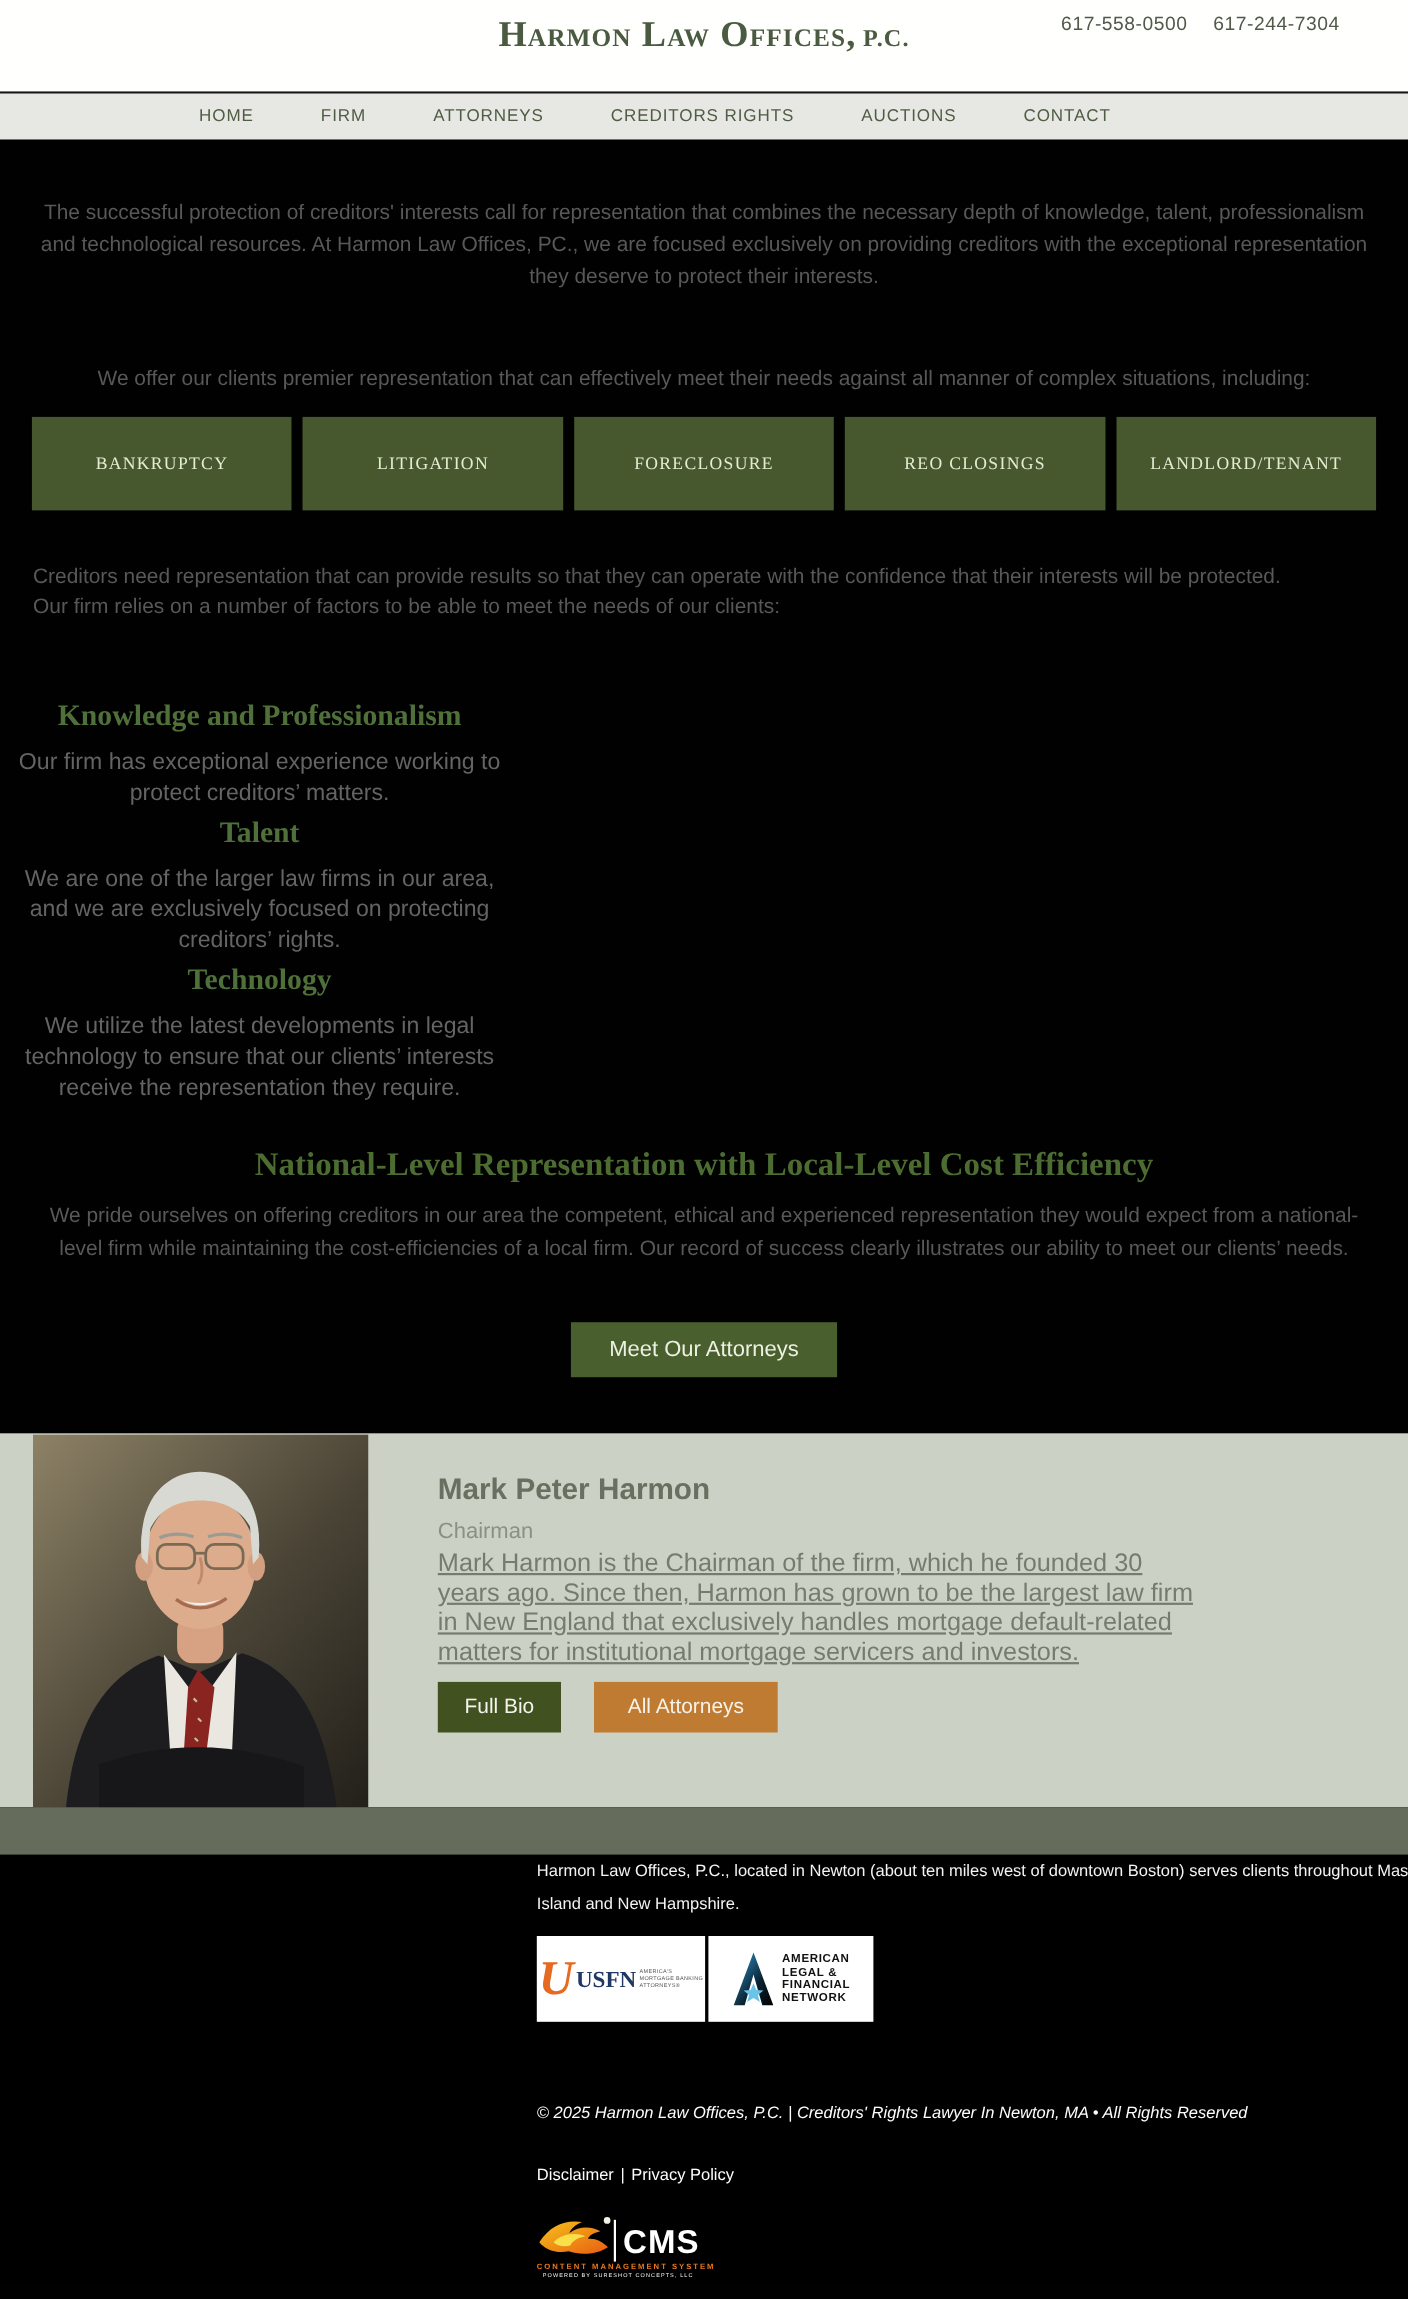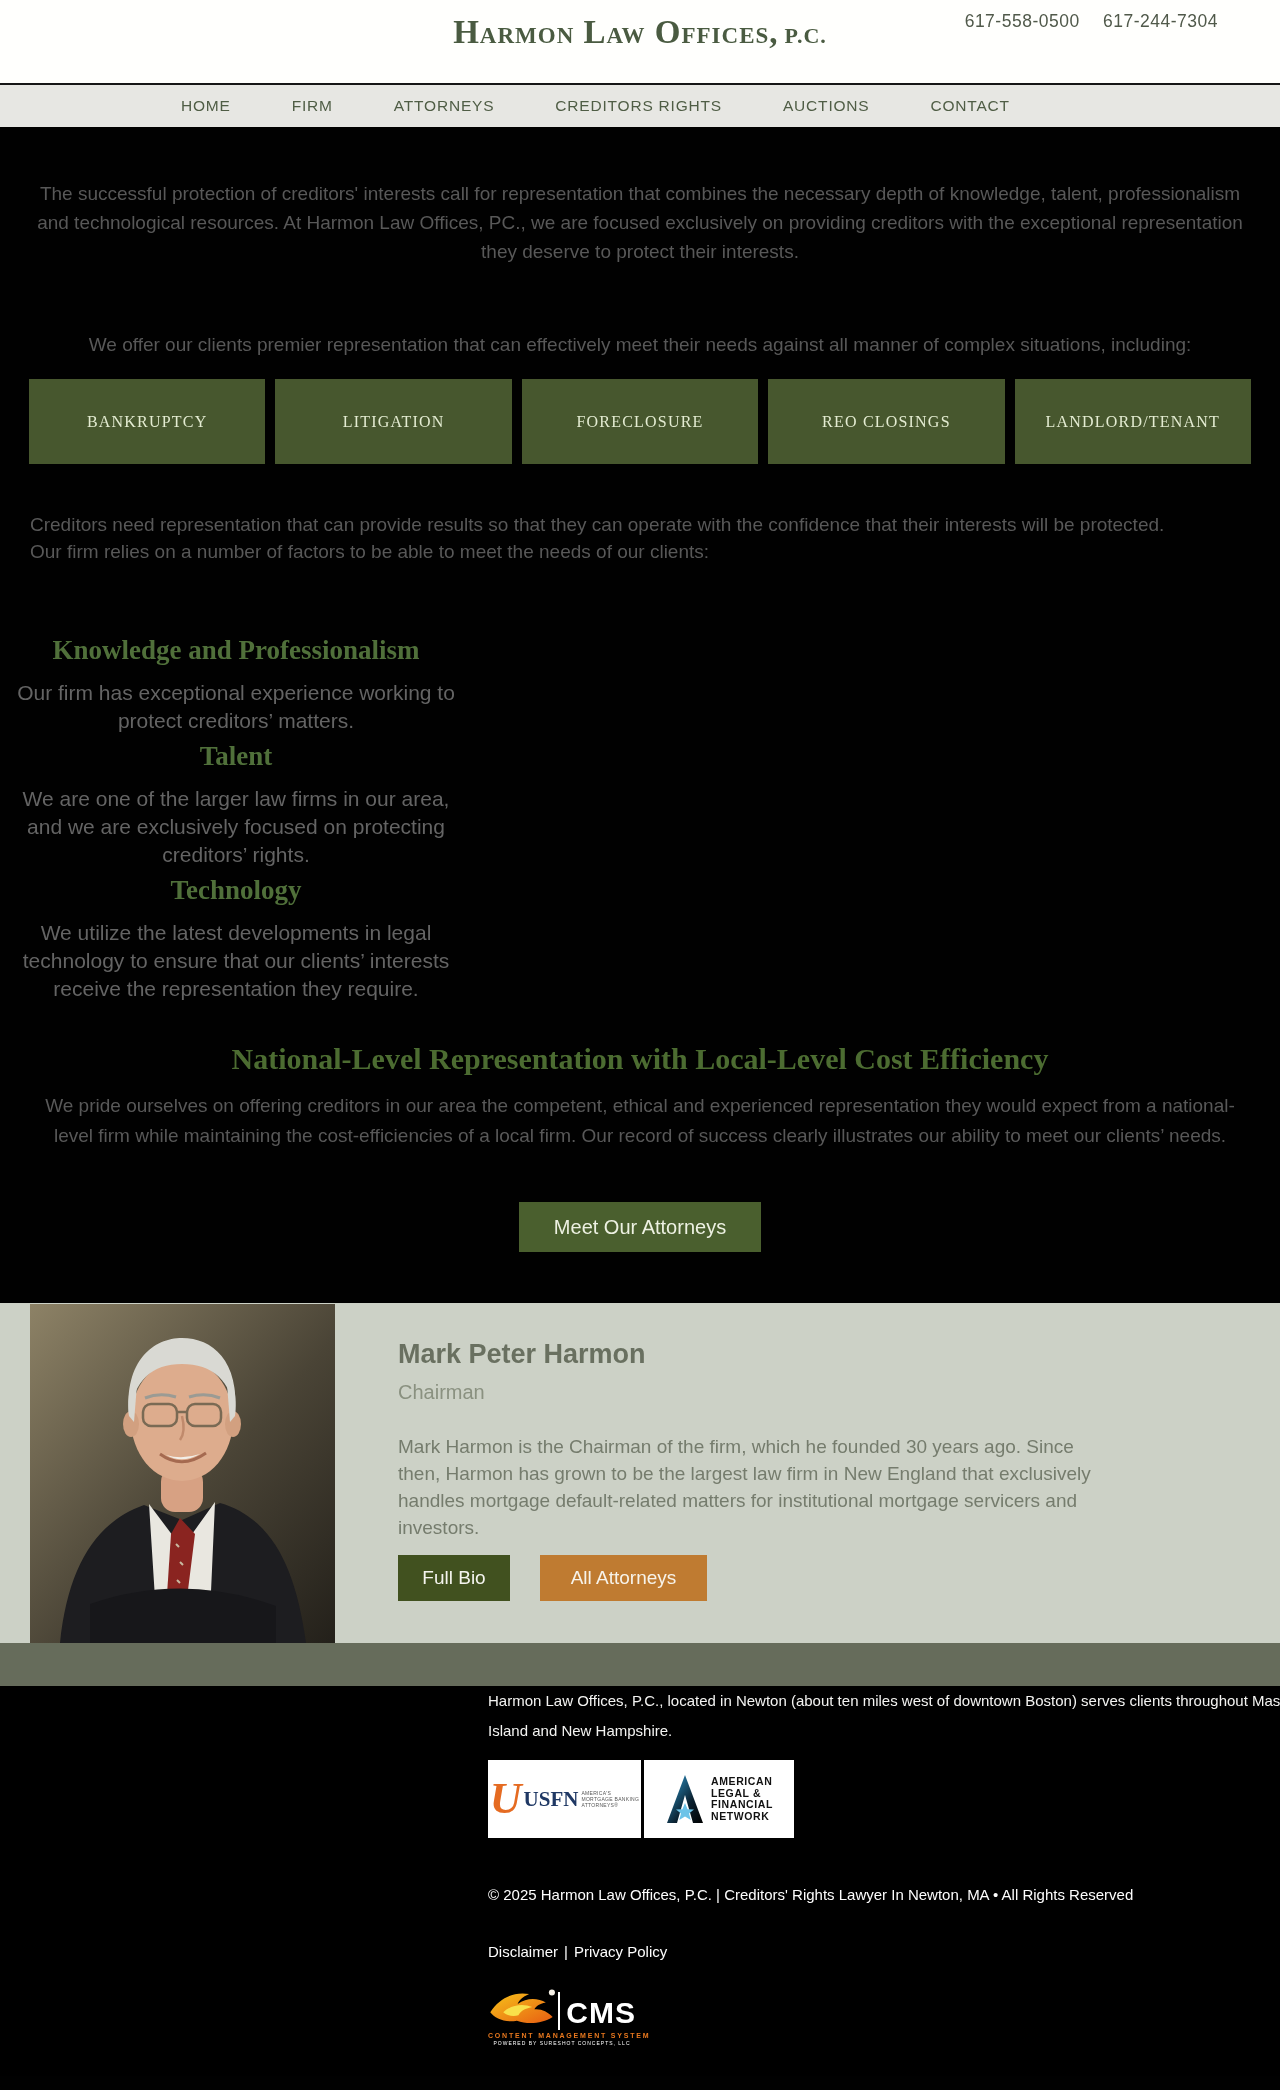--- a/index.html
+++ b/index.html
@@ -50,22 +50,22 @@
           background:#4a5f2e; color:#edf1e2; border:none; font-size:20px;
           font-family:"Liberation Sans", sans-serif; cursor:pointer; }
 
   
   .attorney-section { height:340px; background:#ccd1c6; display:flex; }
   .attorney-photo { width:305px; height:339px; margin-left:30px; margin-top:1px;
           cursor:pointer; flex:none; }
   .attorney-info { margin-left:63px; padding-top:36px; }
   .attorney-name { color:#697060; font-size:27px; font-weight:bold; line-height:30px; }
   .attorney-title { color:#8a9180; font-size:20px; line-height:22px; margin-top:12px; }
-  .attorney-bio { color:#757c6d; font-size:19px; line-height:27px; width:700px;
-          margin-top:30px; }
+  .attorney-bio { color:#757c6d; font-size:23px; line-height:27px; width:700px;
+          margin-top:4px;text-decoration:underline; }
   .attorney-btns { display:flex; gap:30px; margin-top:14px; }
   .btn-fullbio { width:112px; height:46px; background:#41511f; color:#f4f4ee;
           border:none; font-size:19px; font-family:"Liberation Sans", sans-serif;
           cursor:pointer; }
   .btn-allatt { width:167px; height:46px; background:#bf7b31; color:#f7f3ea;
           border:none; font-size:19px; font-family:"Liberation Sans", sans-serif;
           cursor:pointer; }
 
   
   .footer-strip { height:57px; background:#666c5b; }
@@ -80,21 +80,21 @@
   .usfn-initial { font-family:"Liberation Serif", serif; font-style:italic;
           font-weight:bold; font-size:44px; color:#e56b22; line-height:44px;
           margin-right:2px; }
   .usfn-name { font-family:"Liberation Serif", serif; font-weight:bold;
           font-size:21px; color:#1f3864; margin-right:3px; }
   .usfn-tag { display:flex; flex-direction:column; }
   .usfn-tag span { font-size:5px; color:#555; letter-spacing:0.3px; line-height:6px; }
   .alfn-lines { display:flex; flex-direction:column; margin-left:6px; }
   .alfn-lines span { font-size:10.5px; font-weight:bold; color:#111;
           letter-spacing:0.6px; line-height:11.5px; }
-  .footer-copyright { margin-top:47px; color:#fdfdfd; font-size:15px; line-height:20px; }
+  .footer-copyright { margin-top:73px; color:#fdfdfd; font-size:15px; line-height:20px;font-style:italic; }
   .footer-links { margin-top:37px; color:#fdfdfd; font-size:15px; line-height:20px; }
   .footer-links .flink { cursor:pointer; }
   .footer-links .sep { margin:0 6px; }
   .cms-block { margin-top:22px; width:148px; }
   .cms-row { display:flex; align-items:flex-end; }
   .cms-divider { width:2px; height:38px; background:#fff; margin:0 6px 0 2px; }
   .cms-name { color:#fff; font-size:30px; font-weight:bold; letter-spacing:1px; }
   .cms-tagline { margin-top:2px; color:#e8781e; font-size:7px; font-weight:bold;
           letter-spacing:1.8px; text-align:center; white-space:nowrap; }
   .cms-subline { margin-top:1px; color:#fff; font-size:5px; letter-spacing:1px;

